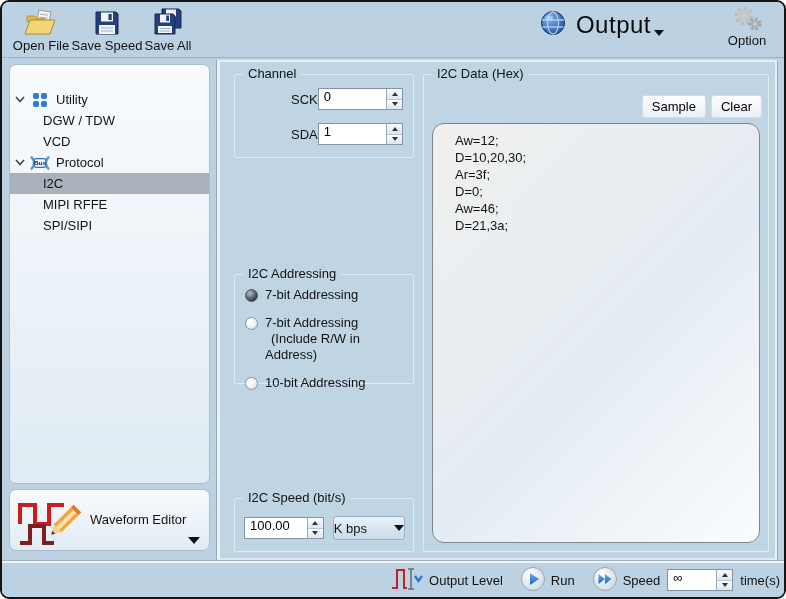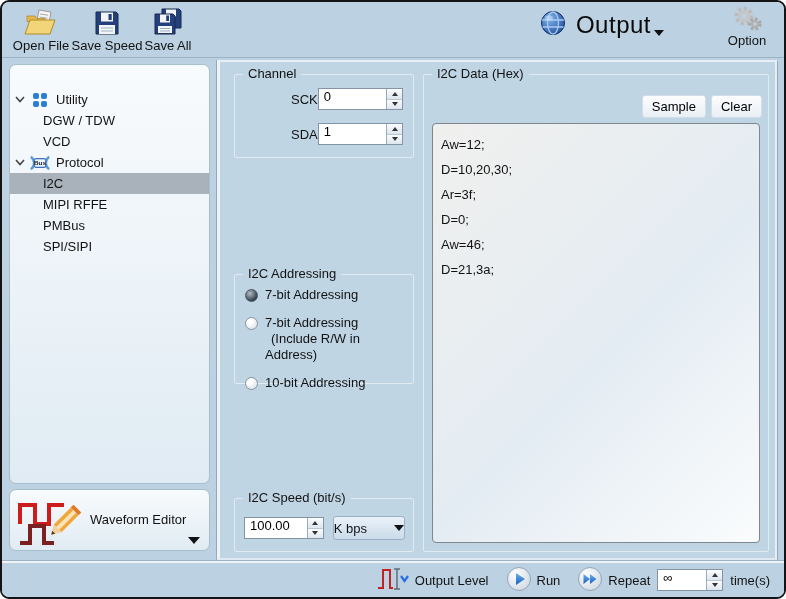--- a/index.html
+++ b/index.html
@@ -74,29 +74,29 @@
   .radio.on { background:radial-gradient(circle at 35% 30%, #aab4be 5%, #2e3a46 75%); border-color:#4a5560; }
   .radio-lines { line-height:16px; }
   .speed-row { display:flex; align-items:center; margin:17px 8px 0 9px; }
   .dropdown { margin-left:9px; width:78px; height:24px; border:1px solid #9ab0c4; border-radius:3px;
               background:linear-gradient(180deg,#eaf2f9,#c9dbe9); display:flex; align-items:center; justify-content:space-between; gap:10px; }
   .dd-caret { width:0; height:0; border-left:5px solid transparent; border-right:5px solid transparent; border-top:6px solid #111; }
   .data-btns { position:absolute; top:20px; right:6px; display:flex; gap:5px; }
   .flatbtn { background:linear-gradient(180deg,#fdfdfe,#e9eff5); border:1px solid #d2dde7; border-radius:3px; padding:3px 9px; font-size:13px; }
   .databox {
     position:absolute; left:8px; top:48px; right:8px; bottom:8px;
-    border:1px solid #7e868e; border-radius:4px; padding:8px 8px;
+    border:1px solid #7e868e; border-radius:12px; padding:8px 22px;
     background:linear-gradient(135deg,#f0f0ee 0%,#e4ecf3 55%,#fafcfd 100%);
-    white-space:pre-wrap; line-height:25px; overflow:hidden;
+    white-space:pre-wrap; line-height:17px; overflow:hidden;
   }
   
   .bottombar {
     position:absolute; left:0; right:0; bottom:0; height:36px;
     background:#bcd2e2; border-top:2px solid #eef3f7; box-shadow:0 -1px 0 #9fb2c2;
-    display:flex; align-items:center; justify-content:flex-end; padding-right:14px; gap:7px;
+    display:flex; align-items:center; justify-content:flex-end; padding-right:4px; gap:7px;
   }
   .bb-item { display:flex; align-items:center; gap:5px; }
   .gap-lg { margin-left:10px; }
 </style>
 </head>
 <body>
 
 <svg width="0" height="0" style="position:absolute">
   <defs>
     <linearGradient id="gBlue" x1="0" y1="0" x2="0" y2="1">
@@ -237,23 +237,20 @@
       </div>
 
       <div class="trow child selected">
         <span class="tlabel">I2C</span>
       </div>
 
       <div class="trow child">
         <span class="tlabel">MIPI RFFE</span>
       </div>
 
-      <div class="trow child">
-        <span class="tlabel">PMBus</span>
-      </div>
 
       <div class="trow child">
         <span class="tlabel">SPI/SIPI</span>
       </div>
     </div>
 
     <div class="wavepanel panelframe">
       <div class="winner">
         <span class="wave-svg">
           <svg width="72" height="56" viewBox="0 0 72 56">
@@ -390,21 +387,21 @@
     </div>
 
     <div class="bb-item gap-lg">
       <span>
         <svg width="26" height="26" viewBox="0 0 26 26">
           <circle cx="13" cy="13" r="11.5" fill="url(#gSilver)" stroke="#94a4b4" stroke-width="1"></circle>
           <polygon points="6.5,8 6.5,18 13,13" fill="url(#gBlue)"></polygon>
           <polygon points="13,8 13,18 19.5,13" fill="url(#gBlue)"></polygon>
         </svg>
       </span>
-      <span>Repeat</span>
+      <span>Speed</span>
     </div>
 
     <div class="spinbox w66">
       <span class="field"><input value="∞" style=""></span>
       <span class="spinner">
         <span class="sb">
             <i class="arr-up"></i>
           </span>
         <span class="sb">
             <i class="arr-dn"></i>

